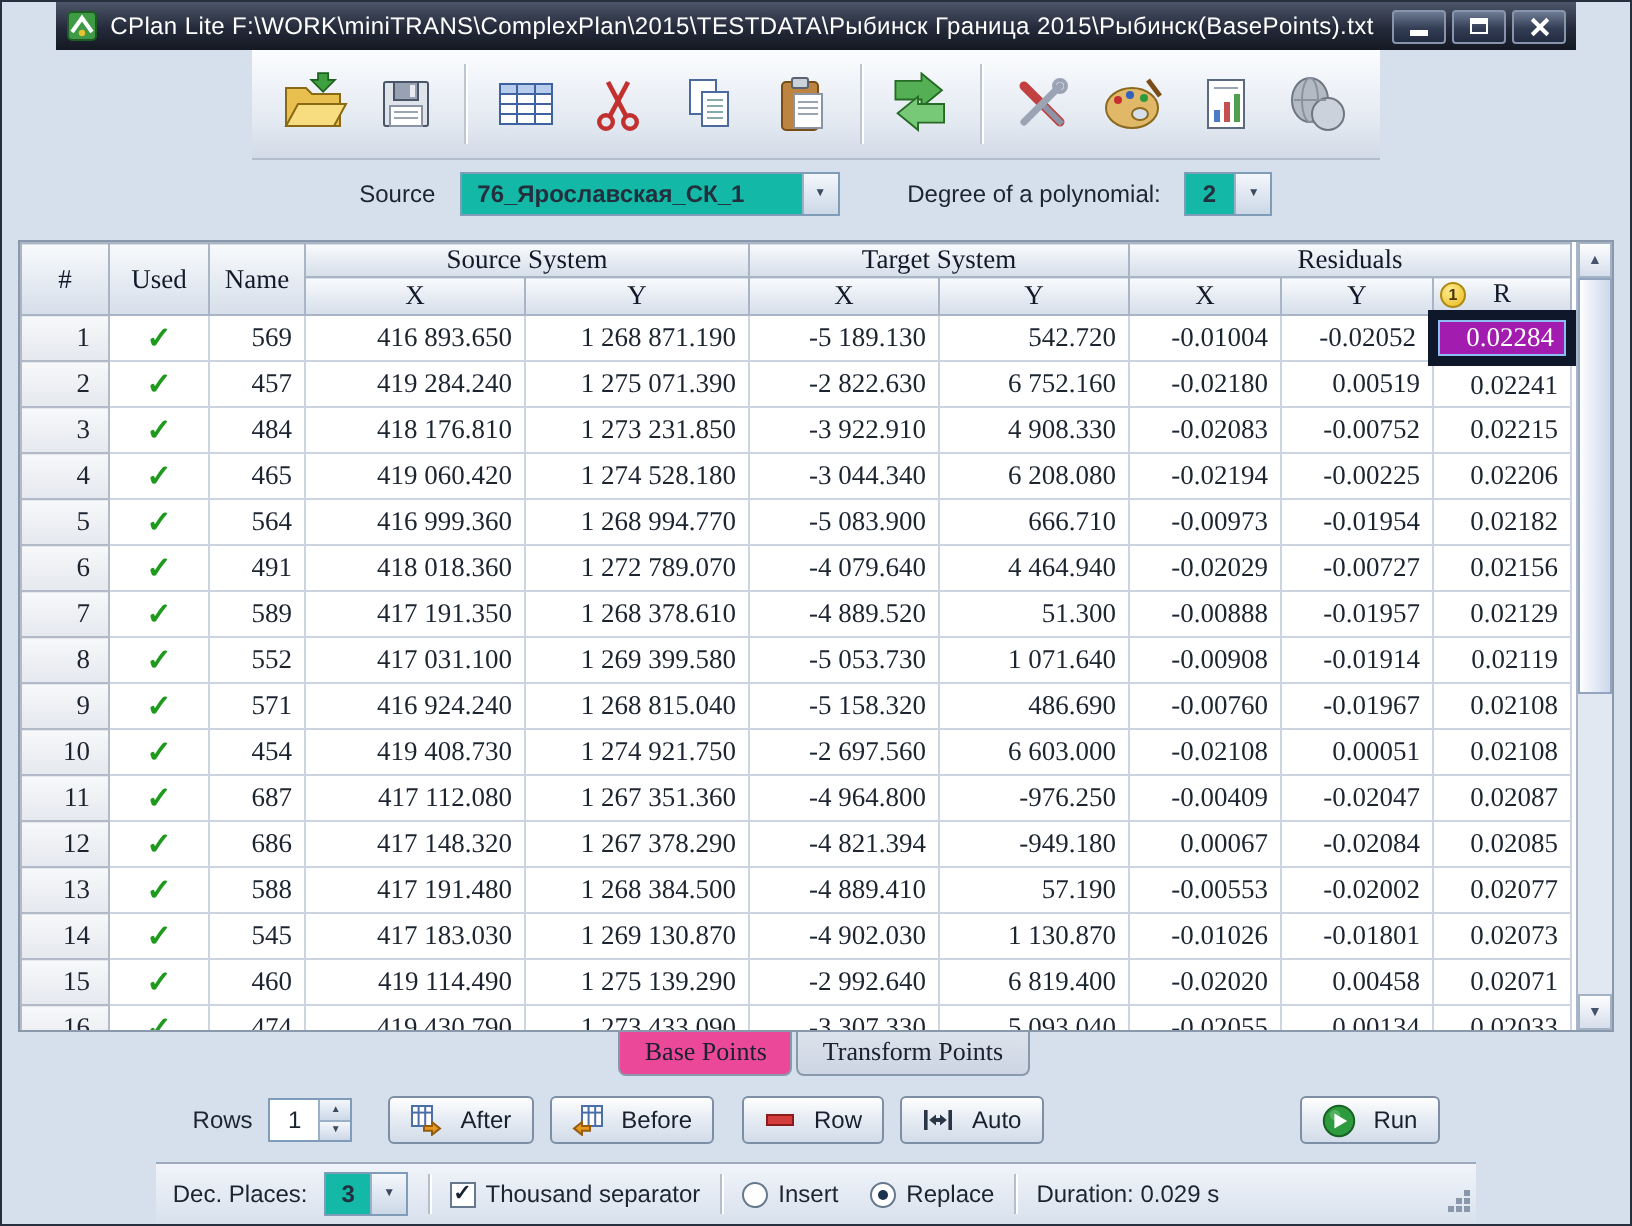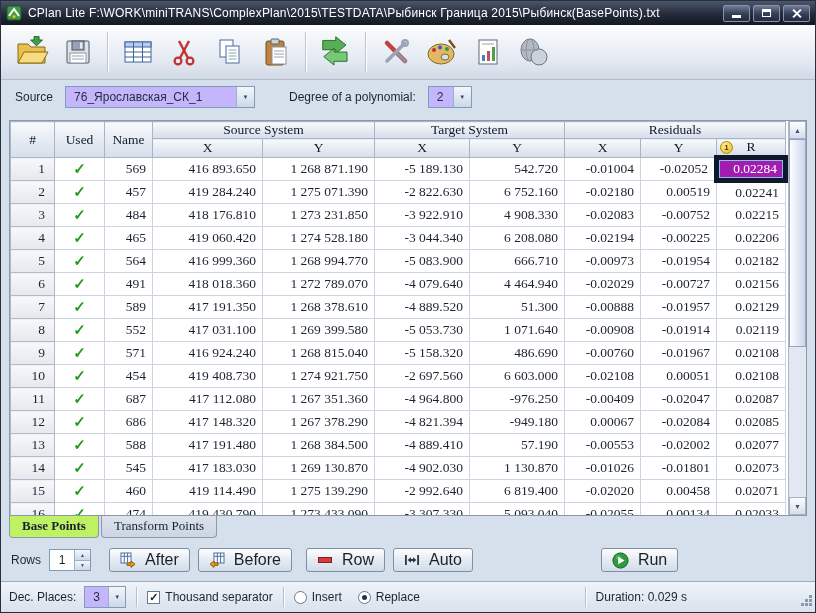--- a/index.html
+++ b/index.html
@@ -1,37 +1,37 @@
 <!DOCTYPE html>
 <html><head>
 <meta charset="utf-8">
 <style>
   html,body{margin:0;padding:0;background:#98a6b6;}
-  .window{width:816px;height:613px;box-sizing:border-box;border:1px solid #26303e;display:flex;flex-direction:column;background:#d6e0ec;font-family:"Liberation Sans",sans-serif;font-size:12px;color:#1c2430;overflow:hidden;}
+  .window{width:816px;height:613px;box-sizing:border-box;border:1px solid #26303e;display:flex;flex-direction:column;background:#d6e0ec;font-family:"Liberation Sans",sans-serif;font-size:12px;color:#1c2430;overflow:hidden;align-items:center;}
 
   
   .titlebar{flex:0 0 24px;background:linear-gradient(#4c566a,#242a3a 55%,#141822);display:flex;align-items:center;padding:0 5px;gap:6px;}
   .title{color:#fff;font-size:12px;white-space:nowrap;overflow:hidden;flex:1;letter-spacing:.2px;}
   .winbtns{display:flex;}
   .wbtn{width:27px;height:17px;box-sizing:border-box;border:1px solid #8794ac;border-radius:2px;background:linear-gradient(#6d7b94,#333d54 55%,#222b40);display:flex;align-items:center;justify-content:center;margin-left:3px;cursor:default;}
   .gmin{width:9px;height:3px;background:#fff;margin-top:7px;}
   .gmax{width:9px;height:8px;box-sizing:border-box;border:1px solid #fff;border-top-width:3px;}
   .gclose{position:relative;width:11px;height:11px;}
   .gclose i{position:absolute;left:5px;top:0;width:2px;height:11px;background:#fff;}
   .gclose i:first-child{transform:rotate(45deg);}
   .gclose i:last-child{transform:rotate(-45deg);}
 
   
   .toolbar{flex:0 0 54px;background:linear-gradient(#fbfcfe,#e4eaf2 65%,#d2dae6);border-bottom:1px solid #b2bdcc;display:flex;align-items:center;padding:0 8px;}
   .tbtn{width:46px;height:46px;display:flex;align-items:center;justify-content:center;border-radius:3px;}
   .tsep{width:0;height:40px;border-left:1px solid #bcc6d2;border-right:1px solid #fff;margin:0 6px;}
 
   
   .srcrow{flex:0 0 34px;display:flex;align-items:center;padding:0 14px;gap:12px;}
-  .combo{display:inline-flex;align-items:stretch;height:22px;box-sizing:border-box;background:#c4b5fd;border:1px solid #7f9db9;}
+  .combo{display:inline-flex;align-items:stretch;height:22px;box-sizing:border-box;background:#14b8a6;border:1px solid #7f9db9;font-weight:bold;}
   .combo-val{padding:0 8px;display:flex;align-items:center;color:#22303e;}
   .combo-btn{width:17px;border-left:1px solid #9ab0c6;background:linear-gradient(#f4f7fb,#ccd8e8);display:flex;align-items:center;justify-content:center;font-size:6px;color:#3a4a60;}
   .deg-label{margin-left:22px;}
 
   
   .table-wrap{flex:1;margin:6px 8px 0;display:flex;border:1px solid #8a98ac;background:#fff;overflow:hidden;}
   .tscroll{flex:1;overflow:hidden;}
   table{border-collapse:collapse;table-layout:fixed;width:100%;font-family:"Liberation Serif",serif;font-size:13.5px;}
   th{background:linear-gradient(#f8fafc,#e3e9f1 60%,#d6deea);border:1px solid #a9b5c5;font-weight:normal;height:16px;padding:0 4px;color:#121a2a;}
   td{border:1px solid #ccd4e1;height:23px;padding:0 6px;white-space:nowrap;overflow:hidden;box-sizing:border-box;}
@@ -43,25 +43,25 @@
   .sort-badge{position:absolute;left:3px;top:2px;width:11px;height:11px;border-radius:50%;background:radial-gradient(circle at 35% 30%,#ffec92,#e9b91c);border:1px solid #ad8a12;font-family:"Liberation Sans",sans-serif;font-size:8px;font-weight:bold;color:#4a3400;line-height:11px;text-align:center;}
   
   .vscroll{flex:0 0 17px;background:#e8edf4;border-left:1px solid #aab6c6;display:flex;flex-direction:column;}
   .sbtn{height:16px;background:linear-gradient(#fdfdfe,#d6deec);border:1px solid #a4b2c6;display:flex;align-items:center;justify-content:center;font-size:7px;color:#44526a;}
   .strack{flex:1;position:relative;background:#e2e8f1;}
   .sthumb{position:absolute;top:0;left:0;right:0;height:58%;background:linear-gradient(90deg,#fdfdfe,#ccd8ec);border:1px solid #92a4c0;box-sizing:border-box;}
 
   
   .tabs{flex:0 0 23px;display:flex;padding-left:8px;gap:2px;font-family:"Liberation Serif",serif;align-items:flex-start;}
   .tab{padding:2px 12px 3px;border:1px solid #8a98ac;border-top:none;border-radius:0 0 4px 4px;background:linear-gradient(#dde3ec,#ccd5e3);font-size:13px;color:#1a2230;}
-  .tab.active{background:#bef264;font-weight:bold;}
+  .tab.active{background:#ec4899;font-weight:normal;}
 
   
   .actions{flex:0 0 42px;display:flex;align-items:center;padding:0 10px;}
-  .btn{display:inline-flex;align-items:center;gap:9px;height:24px;padding:0 10px;box-sizing:border-box;border:1px solid #7e8ea4;border-radius:3px;background:linear-gradient(#fefefe,#e5ebf3 50%,#d2dce9);font-size:16px;color:#18202e;white-space:nowrap;}
+  .btn{display:inline-flex;align-items:center;gap:9px;height:24px;padding:0 10px;box-sizing:border-box;border:1px solid #7e8ea4;border-radius:3px;background:linear-gradient(#fefefe,#e5ebf3 50%,#d2dce9);font-size:12px;color:#18202e;white-space:nowrap;}
   .btn.disabled{color:#94a0b0;}
   .btn.disabled svg{opacity:.45;}
   .spin{display:inline-flex;height:22px;box-sizing:border-box;border:1px solid #7f9db9;background:#fff;margin-left:8px;}
   .spin-val{width:24px;display:flex;align-items:center;justify-content:center;}
   .spin-btns{display:flex;flex-direction:column;width:15px;border-left:1px solid #9ab0c6;}
   .spin-up,.spin-dn{flex:1;font-size:5px;display:flex;align-items:center;justify-content:center;background:linear-gradient(#f4f7fb,#ccd8e8);color:#3a4a60;}
   .spin-up{border-bottom:1px solid #9ab0c6;}
   .m18{margin-left:18px;} .m8{margin-left:8px;} .m14{margin-left:14px;}
   .run-btn{margin-left:128px;}
   .right-group{margin-left:auto;display:flex;gap:16px;align-items:center;border:1px solid #b8c2d0;border-radius:4px;background:linear-gradient(#e7ecf4,#d5deea);padding:5px 10px;}

